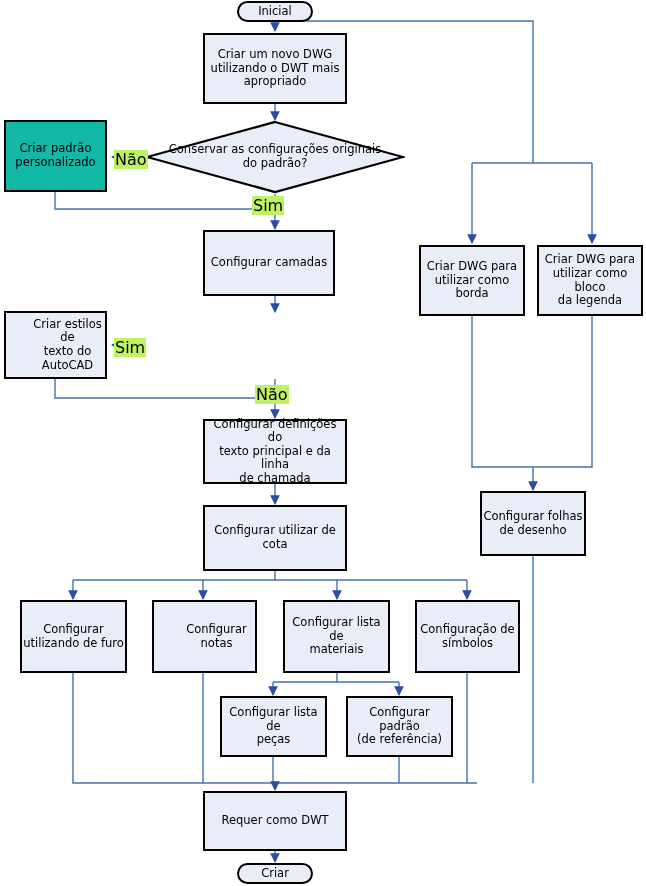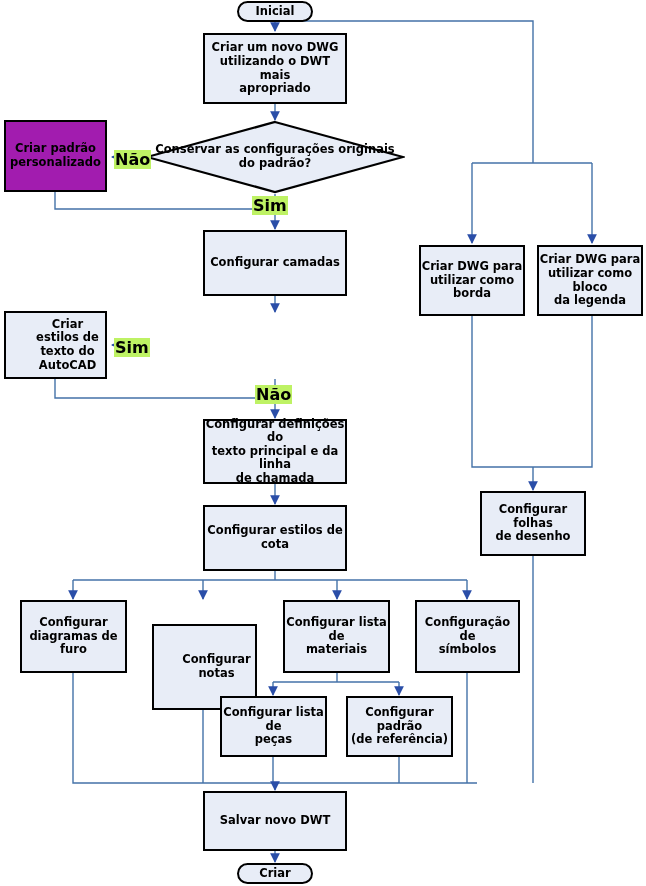--- a/index.html
+++ b/index.html
@@ -9,21 +9,20 @@
   }
   body {
     font-family: "DejaVu Sans", sans-serif;
   }
   #canvas {
     position: relative;
     width: 646px;
     height: 886px;
     background: #ffffff;
     overflow: hidden;
-    font-weight: bold;
   }
   #edges {
     position: absolute;
     left: 0;
     top: 0;
     width: 646px;
     height: 886px;
     pointer-events: none;
   }
   .node {
@@ -36,21 +35,21 @@
     color: #000000;
     line-height: 1.18;
     z-index: 2;
   }
   .process {
     background: #e8edf7;
     border: 2px solid #000000;
     font-size: 11.5px;
   }
   .process-yellow {
-    background: #a21caf;
+    background: #14b8a6;
     border: 2px solid #000000;
     font-size: 11.5px;
   }
   .terminal {
     background: #e8edf7;
     border: 2px solid #000000;
     border-radius: 14px;
     font-size: 11.5px;
   }
   .decision {
@@ -168,21 +167,21 @@
   </div>
 
   <div class="node process-yellow" style="left:4px; top:120px; width:103px; height:72px;">
     <span class="nodetext">Criar padrão
 personalizado</span>
   </div>
 
   <div class="edge-label" style="left:114px; top:150px;">Não</div>
   <div class="edge-label" style="left:252px; top:196px;">Sim</div>
 
-  <div class="node process" style="left:203px; top:230px; width:144px; height:66px;">
+  <div class="node process" style="left:203px; top:230px; width:132px; height:66px;">
     <span class="nodetext">Configurar camadas</span>
   </div>
 
   <div class="node process" style="left:419px; top:245px; width:106px; height:71px;">
     <span class="nodetext">Criar DWG para
 utilizar como
 borda</span>
   </div>
 
   <div class="node process" style="left:537px; top:245px; width:106px; height:71px;">
@@ -200,34 +199,34 @@
   <div class="edge-label" style="left:114px; top:338px;">Sim</div>
   <div class="edge-label" style="left:255px; top:385px;">Não</div>
 
   <div class="node process" style="left:203px; top:419px; width:144px; height:65px;">
     <span class="nodetext">Configurar definições do
 texto principal e da linha
 de chamada</span>
   </div>
 
   <div class="node process" style="left:203px; top:505px; width:144px; height:66px;">
-    <span class="nodetext">Configurar estilos de cota</span>
+    <span class="nodetext">Configurar utilizar de cota</span>
   </div>
 
   <div class="node process" style="left:480px; top:491px; width:106px; height:65px;">
     <span class="nodetext">Configurar folhas
 de desenho</span>
   </div>
 
   <div class="node process" style="left:20px; top:600px; width:107px; height:73px;">
     <span class="nodetext">Configurar
-diagramas de furo</span>
-  </div>
-
-  <div class="node process" style="left:152px; top:624px; width:105px; height:86px;padding-left:24px;">
+utilizando de furo</span>
+  </div>
+
+  <div class="node process" style="left:152px; top:600px; width:105px; height:73px;padding-left:24px;">
     <span class="nodetext">Configurar notas</span>
   </div>
 
   <div class="node process" style="left:283px; top:600px; width:107px; height:73px;">
     <span class="nodetext">Configurar lista de
 materiais</span>
   </div>
 
   <div class="node process" style="left:415px; top:600px; width:105px; height:73px;">
     <span class="nodetext">Configuração de
@@ -238,20 +237,20 @@
     <span class="nodetext">Configurar lista de
 peças</span>
   </div>
 
   <div class="node process" style="left:346px; top:696px; width:107px; height:61px;">
     <span class="nodetext">Configurar padrão
 (de referência)</span>
   </div>
 
   <div class="node process" style="left:203px; top:791px; width:144px; height:60px;">
-    <span class="nodetext">Salvar novo DWT</span>
+    <span class="nodetext">Requer como DWT</span>
   </div>
 
   <div class="node terminal" style="left:237px; top:863px; width:76px; height:21px;">
     <span class="nodetext">Criar</span>
   </div>
 
 </div>
 
 </body></html>

